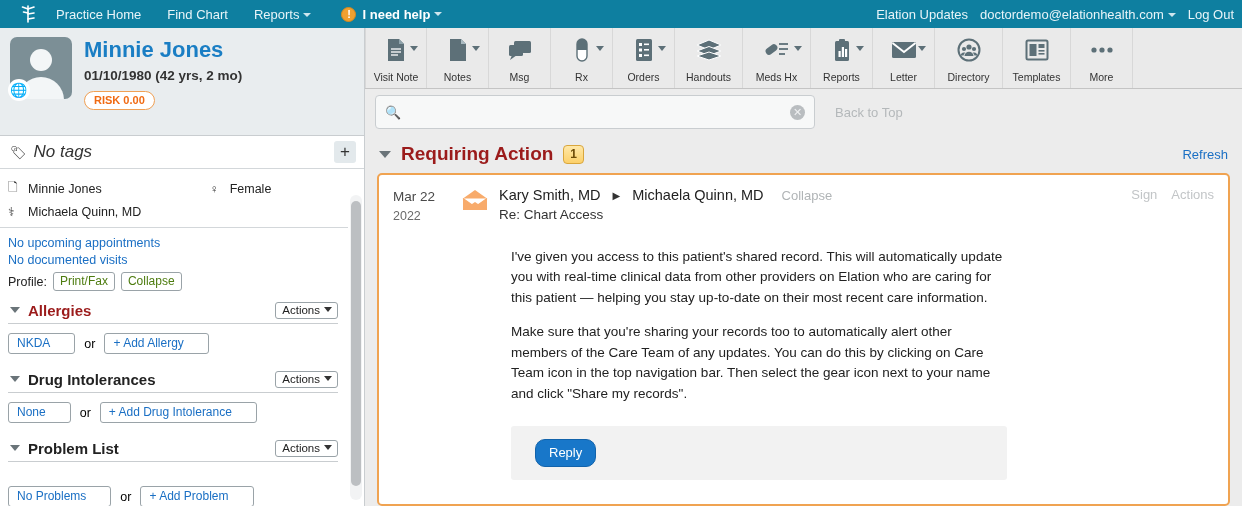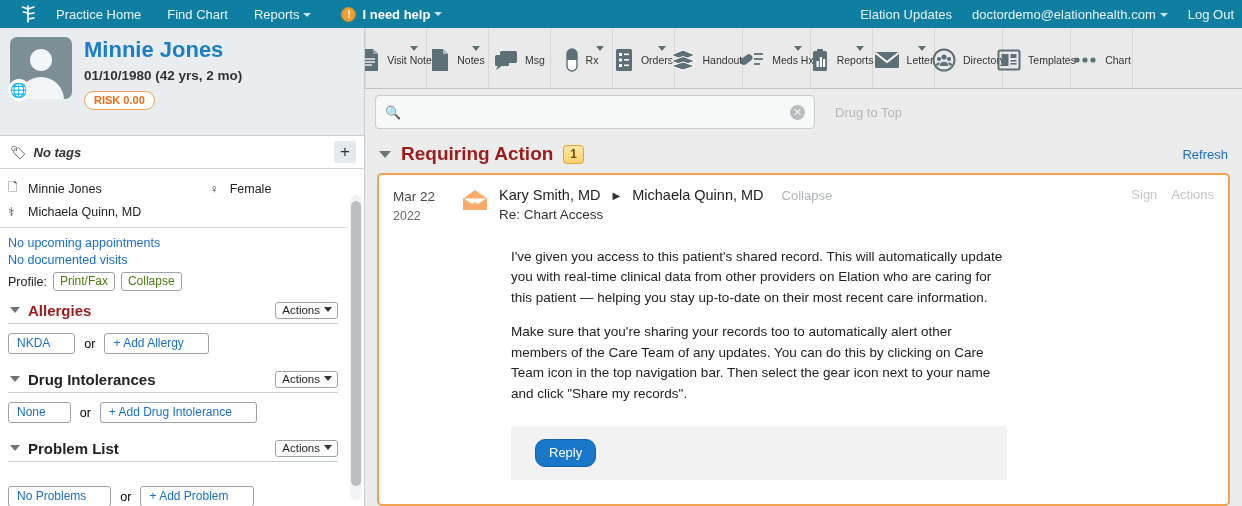--- a/index.html
+++ b/index.html
@@ -24,21 +24,21 @@
   }
   .nav-left { display: flex; align-items: center; gap: 26px; }
   .nav-item { color: #e8f4f8; cursor: pointer; white-space: nowrap; font-size: 13px; }
   .caret-down {
     display: inline-block; width: 0; height: 0; margin-left: 4px;
     border-left: 4px solid transparent; border-right: 4px solid transparent;
     border-top: 4px solid #cde6ee; vertical-align: middle;
   }
   .nav-right {
     position: absolute; right: 8px; top: 0; height: 28px;
-    display: flex; align-items: center; gap: 20px;
+    display: flex; align-items: center; gap: 12px;
   }
   .warn-icon {
     display: inline-flex; align-items: center; justify-content: center;
     width: 15px; height: 15px; border-radius: 50%;
     background: #f0a030; color: #fff; font-size: 11px; font-weight: bold;
     border: 1px solid #d98a1c; margin-right: 6px;
   }
   .need-help { color: #ffffff; font-weight: bold; font-size: 13px; }
 
   
@@ -83,21 +83,21 @@
     display: inline-block; margin-top: 8px; padding: 2px 9px 3px 9px;
     border: 1px solid #f0a054; border-radius: 11px;
     color: #f06a12; font-size: 11px; font-weight: bold; background: #fff;
   }
   .tags-row {
     height: 33px; display: flex; align-items: center;
     padding: 0 8px 0 10px; border-bottom: 1px solid #d3d7da;
     background: #fff;
   }
   .tag-icon { font-size: 13px; color: #333; margin-right: 7px; }
-  .no-tags { font-style: italic; font-size: 13px; color: #333; flex: 1; font-weight: bold; }
+  .no-tags { font-style: italic; font-size: 17px; color: #333; flex: 1; }
   .plus-btn {
     width: 22px; height: 22px; background: #e3e9ec; border-radius: 3px;
     display: flex; align-items: center; justify-content: center;
     font-size: 17px; color: #333; cursor: pointer;
   }
   .sb-scroll {
     height: calc(478px - 108px - 33px); overflow: hidden; position: relative;
     padding-right: 16px;
   }
   .info-block { padding: 9px 10px 8px 8px; border-bottom: 1px solid #d3d7da; }
@@ -147,21 +147,21 @@
     background: #bcbfc2; border-radius: 5px; cursor: pointer;
   }
 
   
   #main { flex: 1; height: 478px; background: #ececec; display: flex; flex-direction: column; overflow: hidden; }
   #toolbar {
     height: 61px; background: #eaeaea; display: flex; align-items: stretch;
     border-bottom: 1px solid #c4c4c4;
   }
   .tool {
-    width: 62px; display: flex; flex-direction: row; align-items: center;
+    width: 62px; display: flex; flex-direction: column; align-items: center;
     justify-content: center; gap: 7px; cursor: pointer;
     border-right: 1px solid #d8d8d8; position: relative; padding-top: 3px;
   }
   .tool:first-child { border-left: 1px solid #d8d8d8; }
   .tool .glyph { height: 28px; display: flex; align-items: center; justify-content: center; color: #5d7078; }
   .tool .lbl { font-size: 10.5px; color: #333; white-space: nowrap; }
   .tool .tc {
     width:0;height:0;border-left:4px solid transparent;border-right:4px solid transparent;
     border-top:5px solid #5d7078; position: absolute; right: 8px; top: 18px;
   }
@@ -526,32 +526,32 @@
       <div class="tool">
         <span class="glyph">
           <svg width="26" height="10" viewBox="0 0 26 10">
               <g fill="#5d7078">
                 <circle cx="5" cy="5" r="2.6"></circle>
                 <circle cx="13" cy="5" r="2.6"></circle>
                 <circle cx="21" cy="5" r="2.6"></circle>
               </g>
             </svg>
         </span>
-        <span class="lbl">Chart</span>
+        <span class="lbl">More</span>
       </div>
 
     </div>
 
     <div id="searchbar">
       <div class="search-wrap">
         <span class="mag">🔍</span>
         <input type="text" placeholder="" style="">
         <span class="clear-ic">✕</span>
       </div>
-      <span class="back-top">Drug to Top</span>
+      <span class="back-top">Back to Top</span>
     </div>
 
     <div id="reqbar">
       <i class="rq-caret"></i>
       <span class="rq-title">Requiring Action</span>
       <span class="rq-count">1</span>
       <span class="refresh">Refresh</span>
     </div>
 
     <div id="msgarea">

